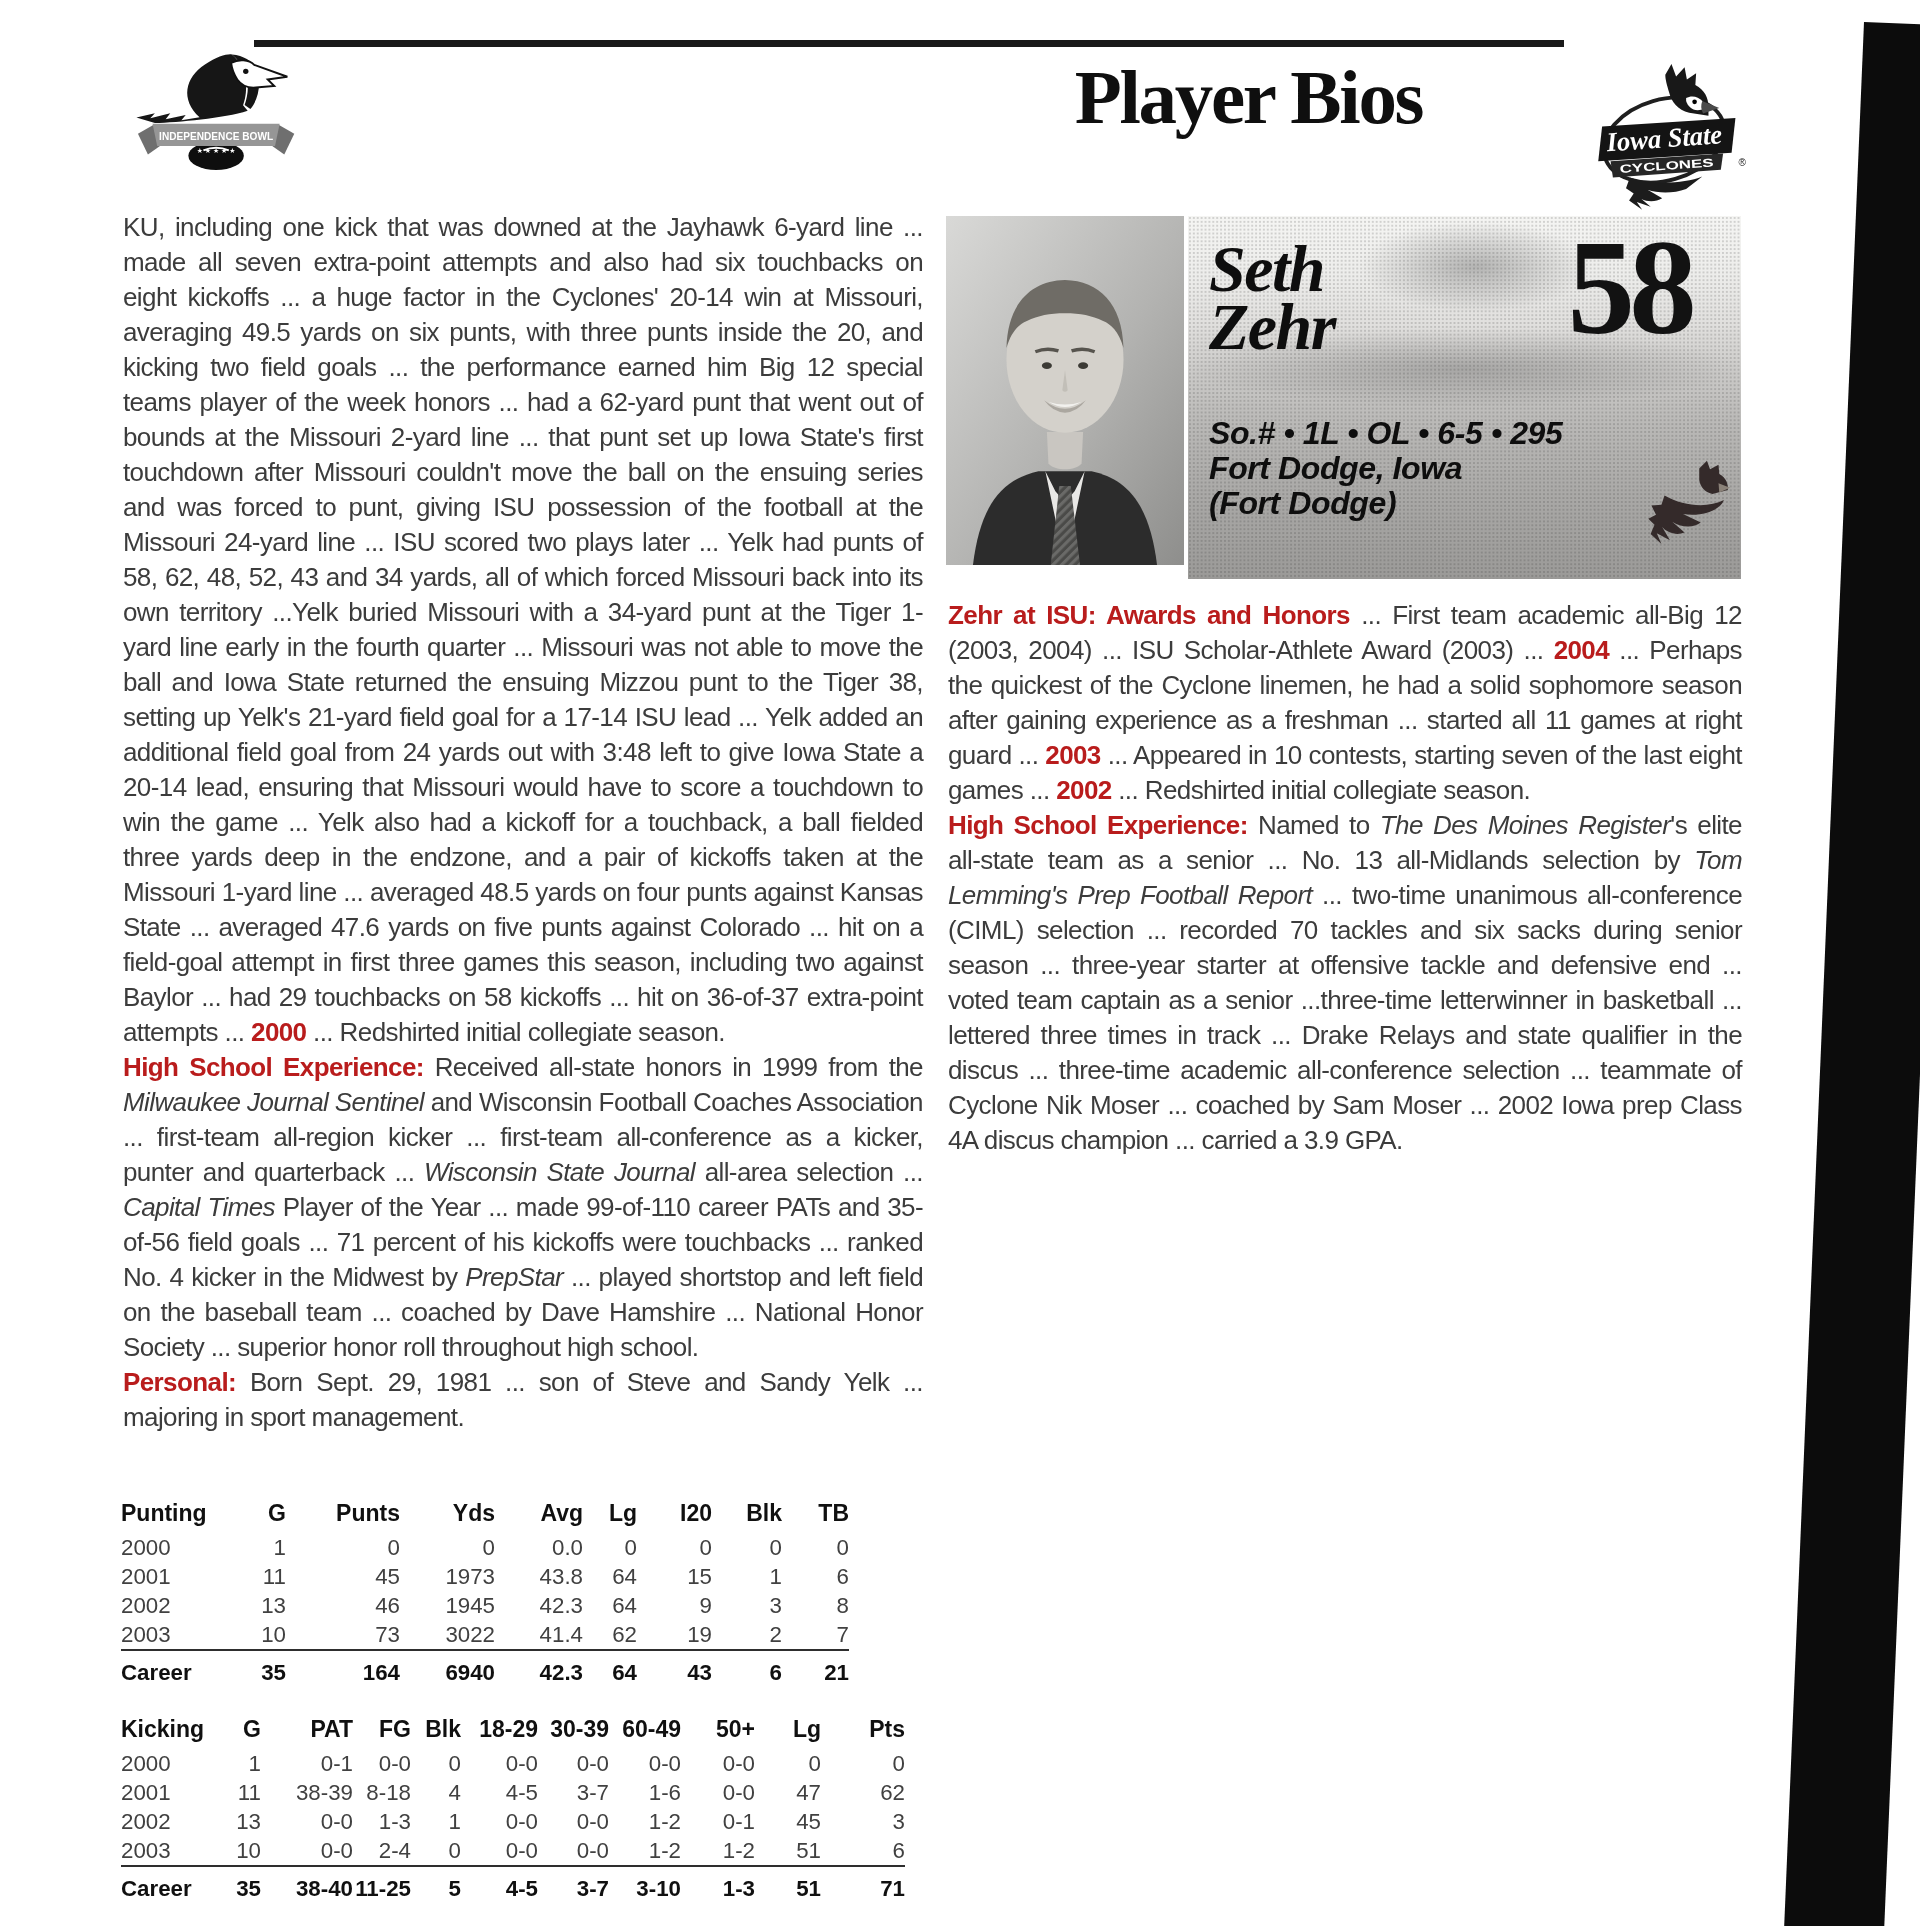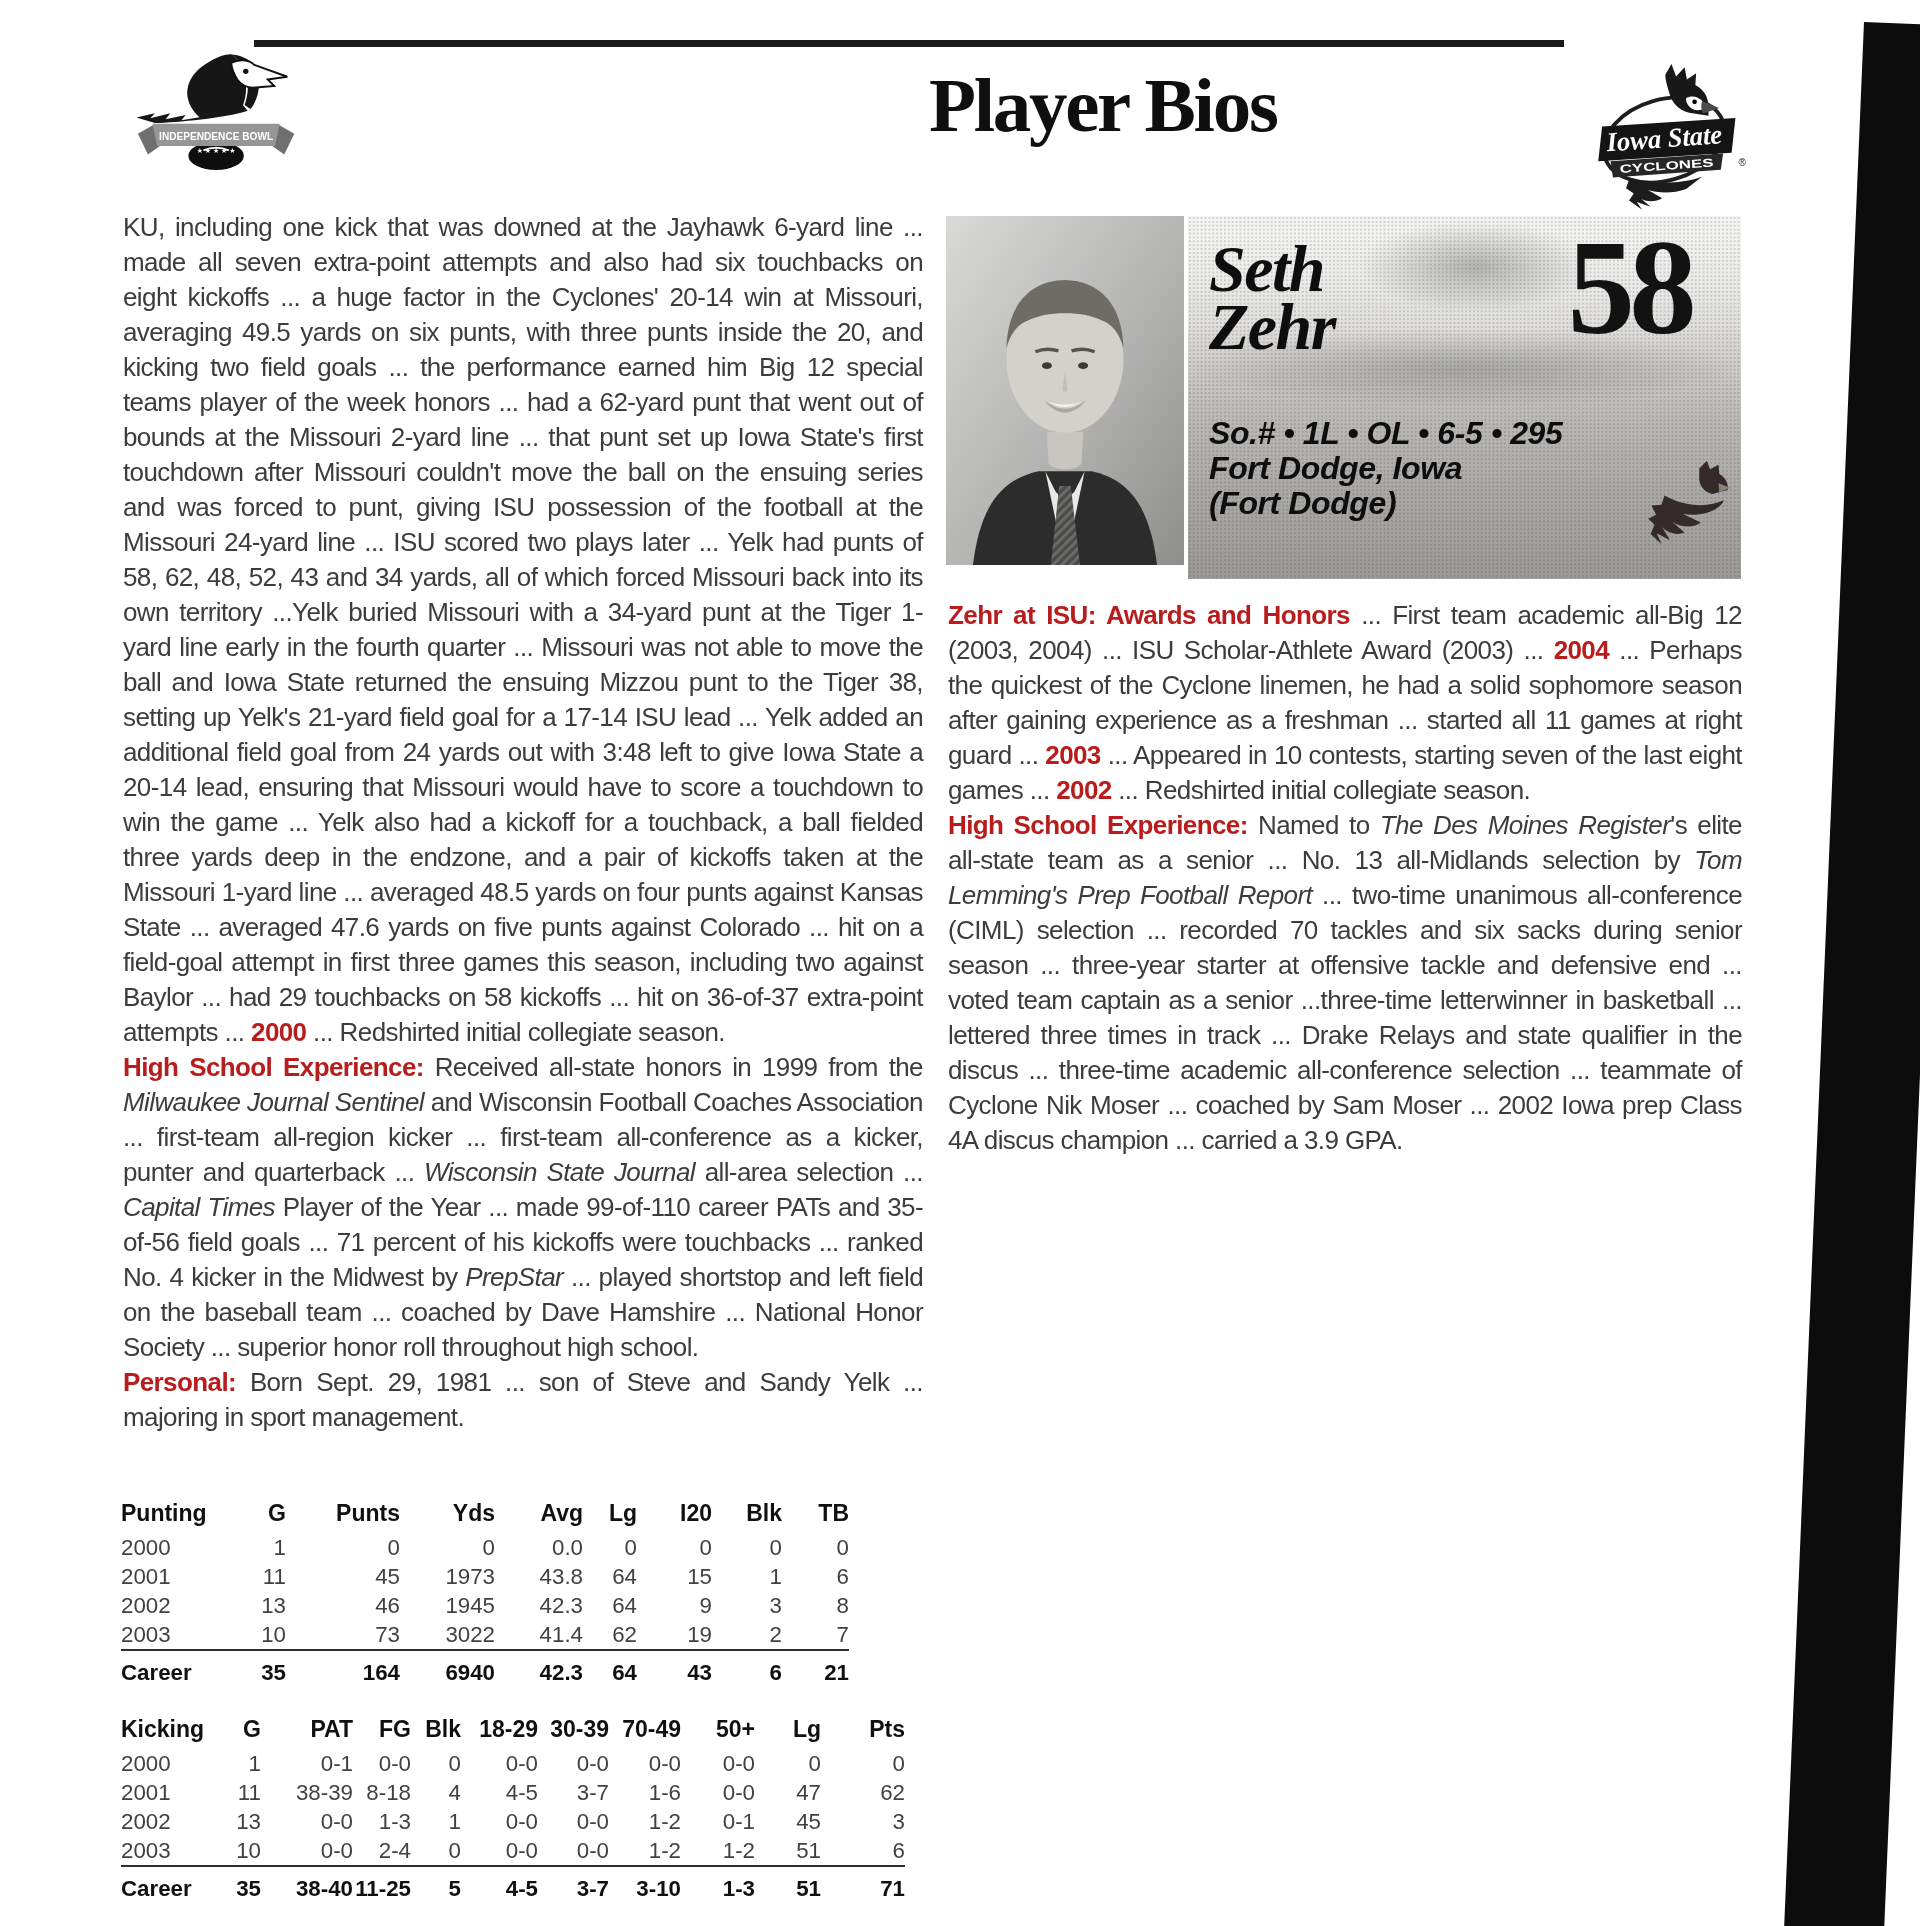--- a/index.html
+++ b/index.html
@@ -10,21 +10,21 @@
   .page{position:absolute;inset:0;}
 
   
   .top-rule{position:absolute;left:254px;top:40px;width:1310px;height:7px;background:#1a1a1a;}
   .edge-right{position:absolute;left:1864px;top:22.3px;width:100px;height:2550px;background:#0c0c0c;
     transform:rotate(2.4deg);transform-origin:top left;}
 
   
   .ib-logo{position:absolute;left:131px;top:42px;width:181px;height:135px;}
   .page-title{
-    position:absolute;left:917px;top:53px;width:655px;margin:12px;text-align:left;
+    position:absolute;left:917px;top:53px;width:655px;margin:4px;text-align:center;
     font-family:"Liberation Serif", serif;font-weight:bold;font-size:77px;letter-spacing:-2.3px;
     color:#0f0f0f;line-height:1.05;
   }
   .isu-logo{position:absolute;left:1585px;top:61px;width:166px;height:158px;}
 
   
   .photo{position:absolute;left:946px;top:216px;width:238px;height:349px;}
   .panel{
     position:absolute;left:1188px;top:216px;width:553px;height:363px;overflow:hidden;
     background:linear-gradient(180deg,#f5f5f3 0%,#ededeb 16%,#e0dfdd 30%,#cac9c7 44%,#b9b8b6 58%,#a9a8a6 78%,#9b9a98 100%);
@@ -278,21 +278,21 @@
       </colgroup>
       <thead>
         <tr>
           <th class="c0">Kicking</th>
           <th>G</th>
           <th>PAT</th>
           <th>FG</th>
           <th>Blk</th>
           <th>18-29</th>
           <th>30-39</th>
-          <th>70-49</th>
+          <th>60-49</th>
           <th>50+</th>
           <th>Lg</th>
           <th>Pts</th>
         </tr>
       </thead>
       <tbody>
         <tr>
           <td class="c0">2000</td>
           <td>1</td>
           <td>0-1</td>

